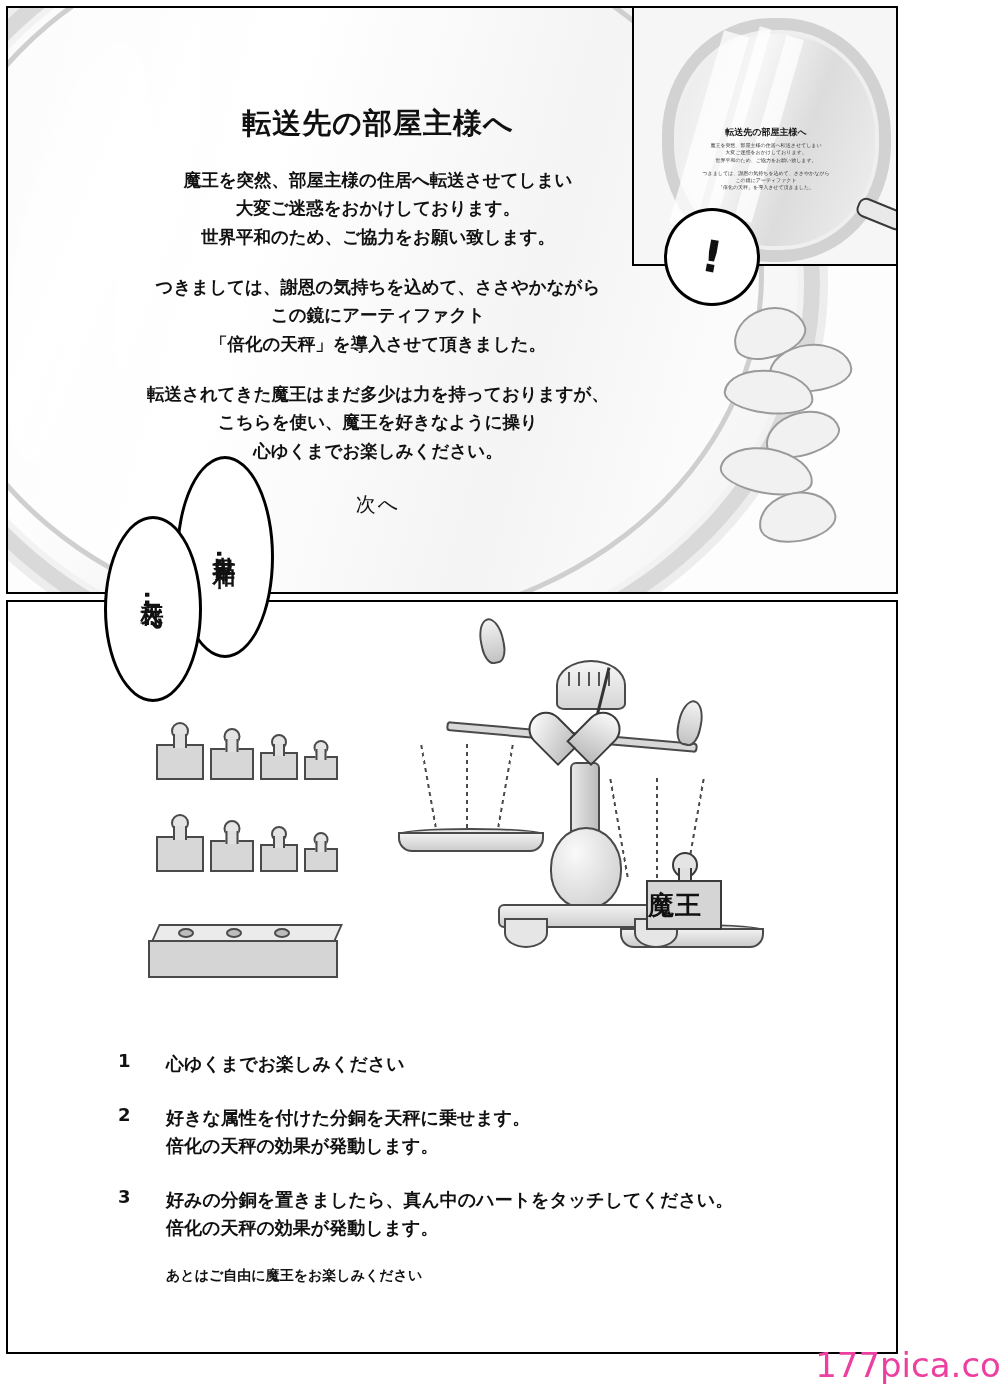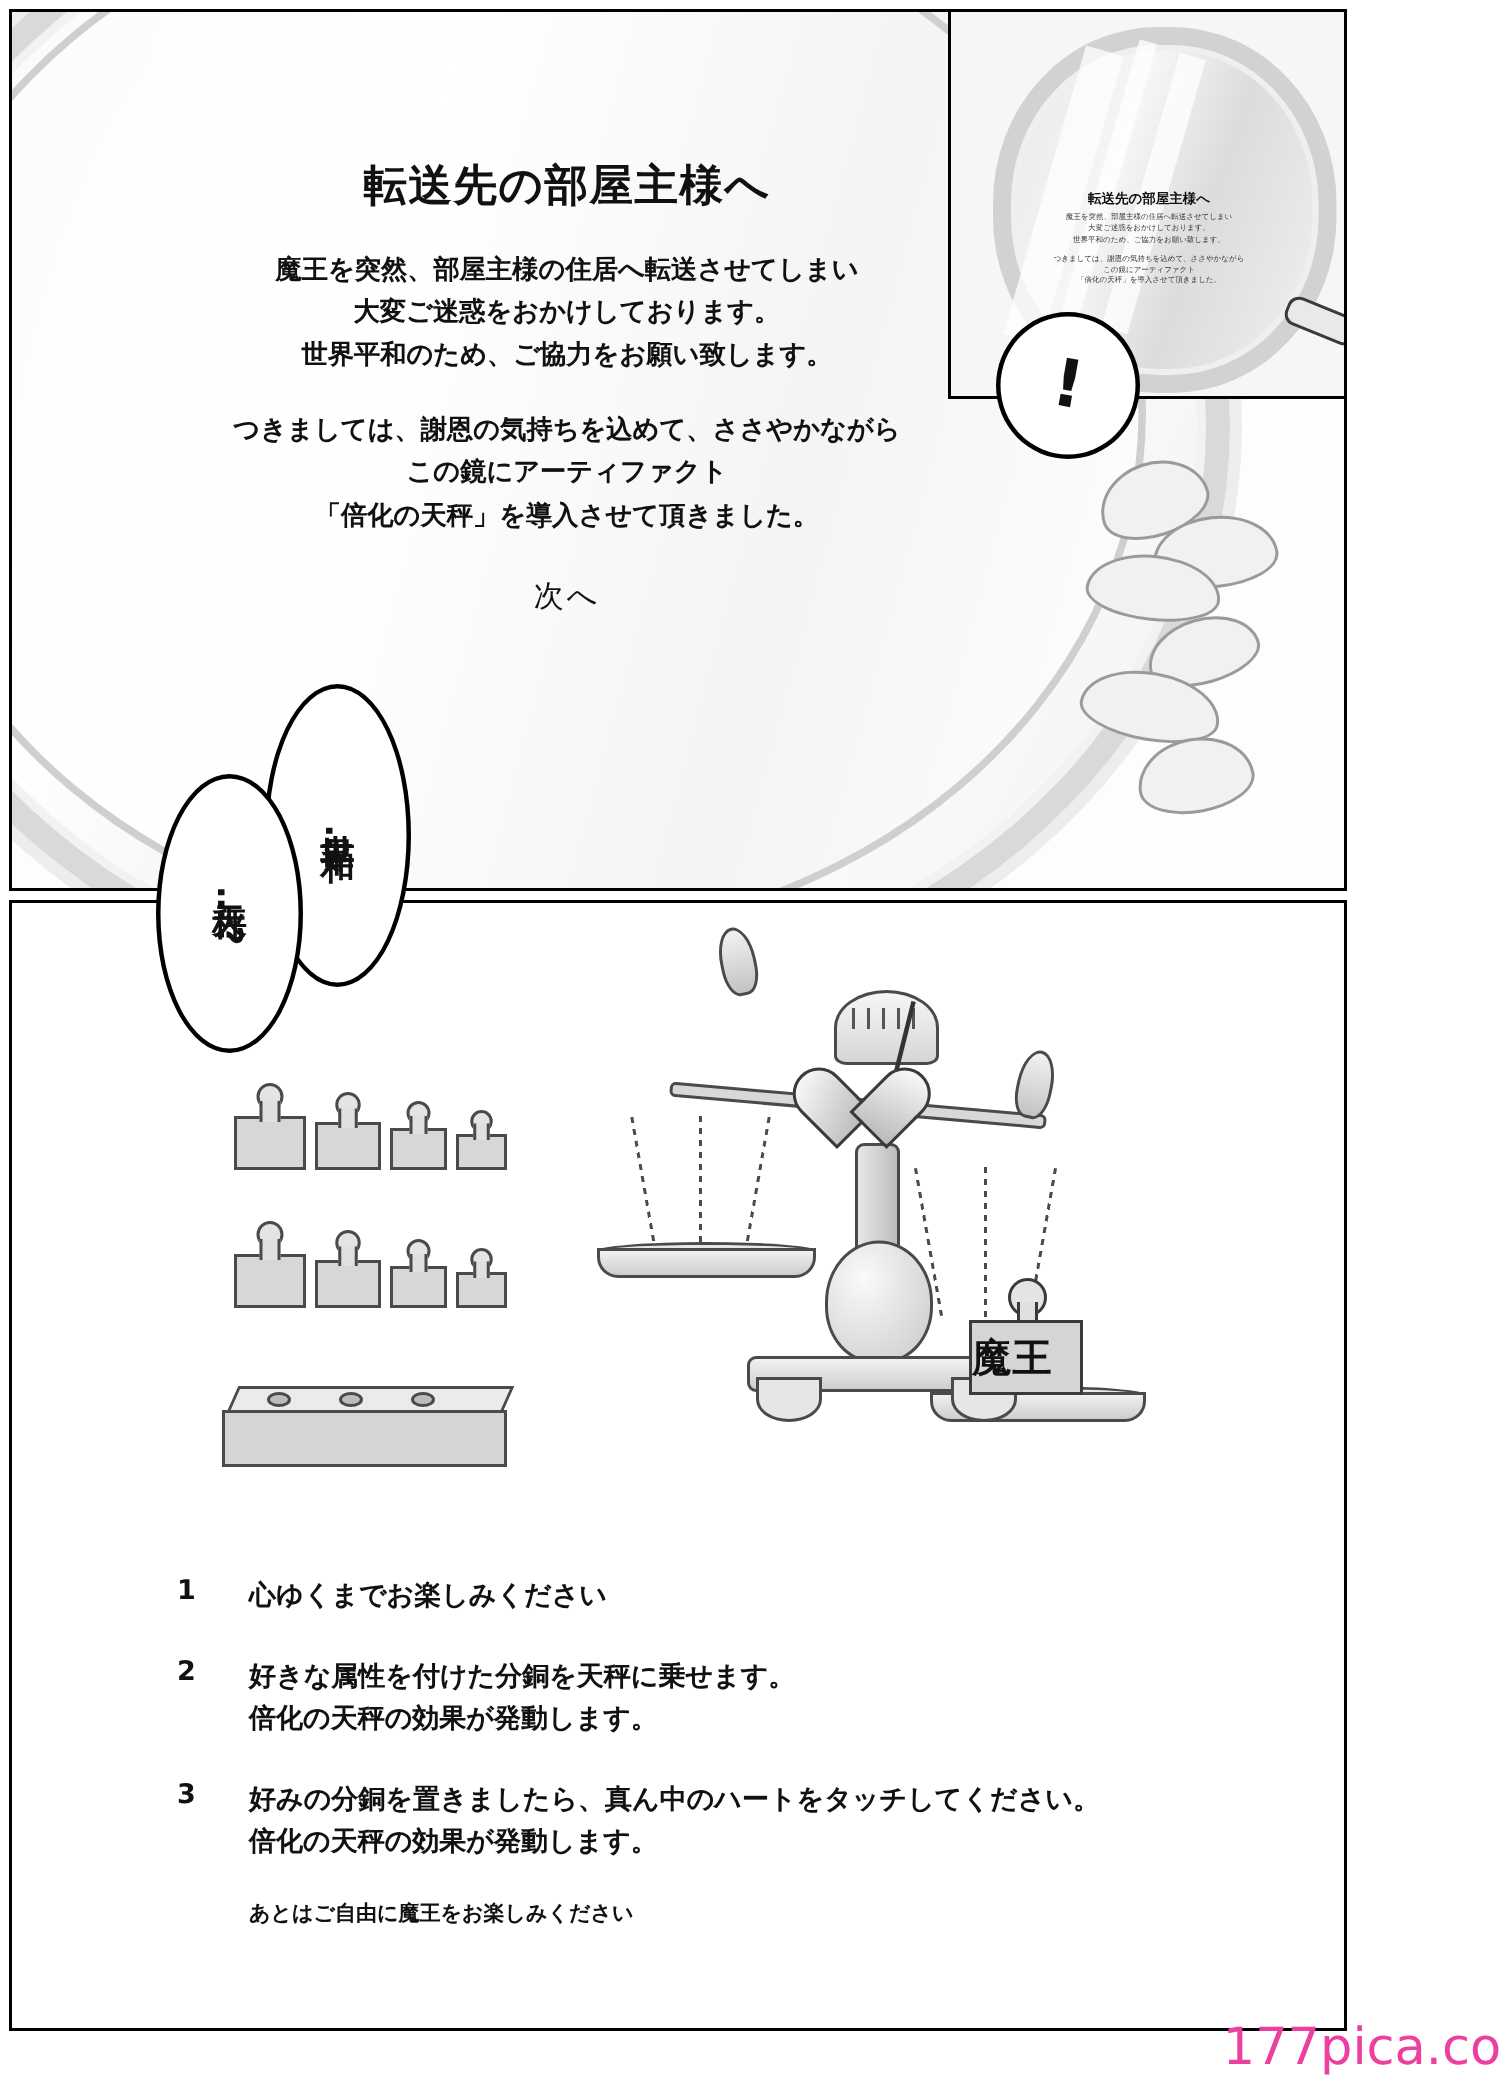--- a/index.html
+++ b/index.html
@@ -553,20 +553,23 @@
     </div>
 
     <div class="panel1-text">
       <div class="p1-title">転送先の部屋主様へ</div>
       <div class="p1-para">魔王を突然、部屋主様の住居へ転送させてしまい
 大変ご迷惑をおかけしております。
 世界平和のため、ご協力をお願い致します。</div>
       <div class="p1-para">つきましては、謝恩の気持ちを込めて、ささやかながら
 この鏡にアーティファクト
 「倍化の天秤」を導入させて頂きました。</div>
+      <div class="p1-para">転送されてきた魔王はまだ多少は力を持っておりますが、
+こちらを使い、魔王を好きなように操り
+心ゆくまでお楽しみください。</div>
       <div class="p1-next">次へ</div>
     </div>
   </div>
 
   <div class="panel2">
     <div class="mini-frame"></div>
     <div class="mini-sheen ms1"></div>
     <div class="mini-sheen ms2"></div>
     <div class="mini-sheen ms3"></div>
     <div class="mini-text">

